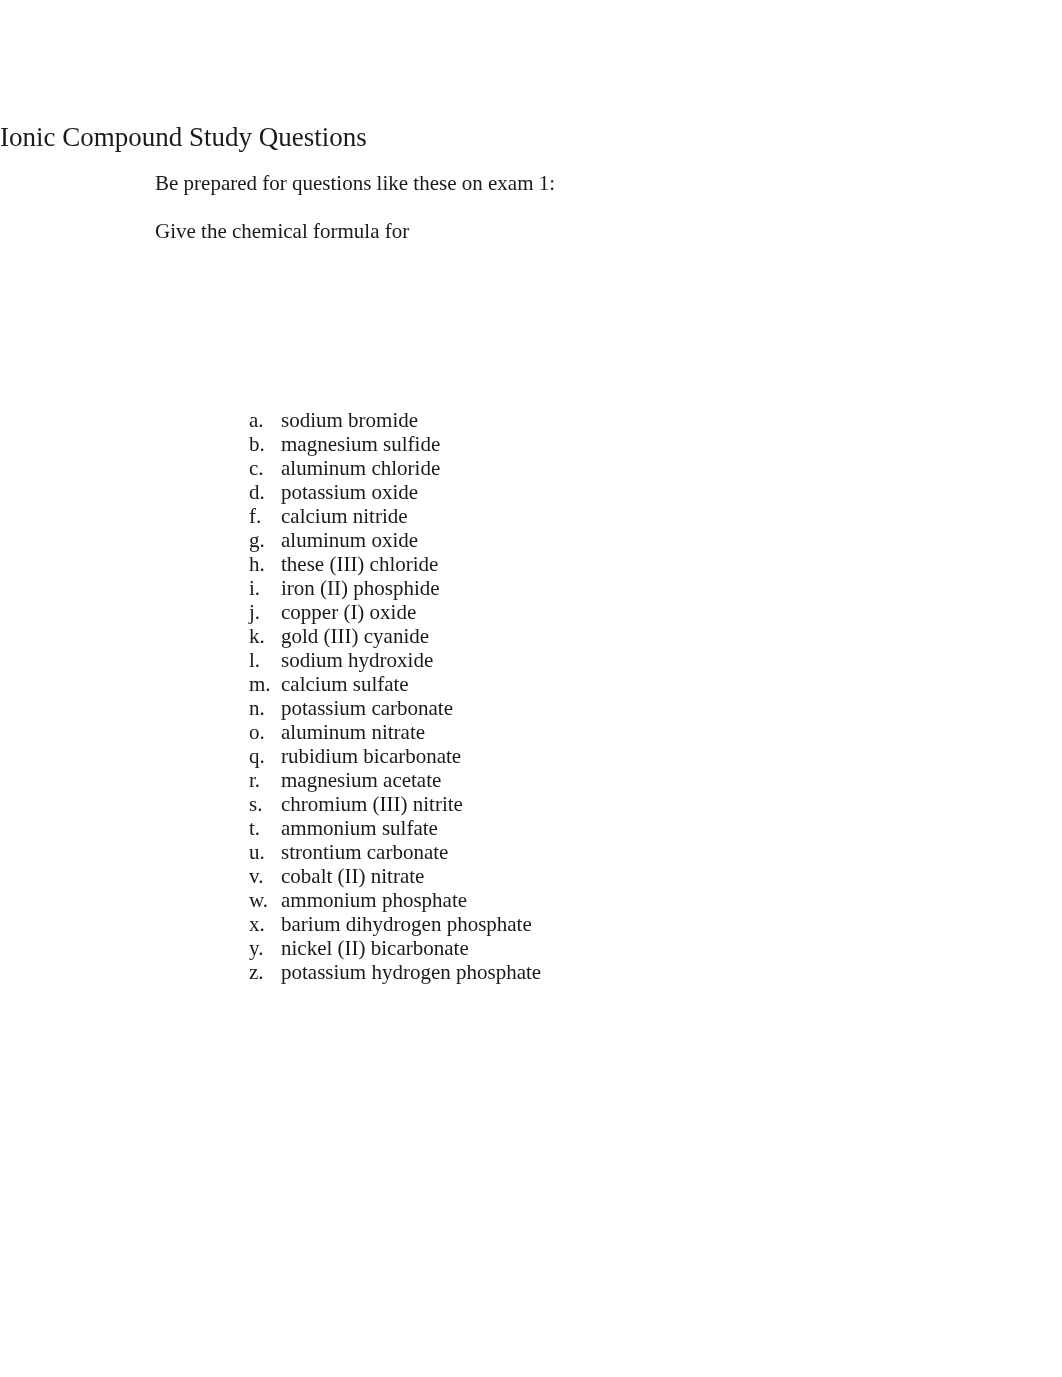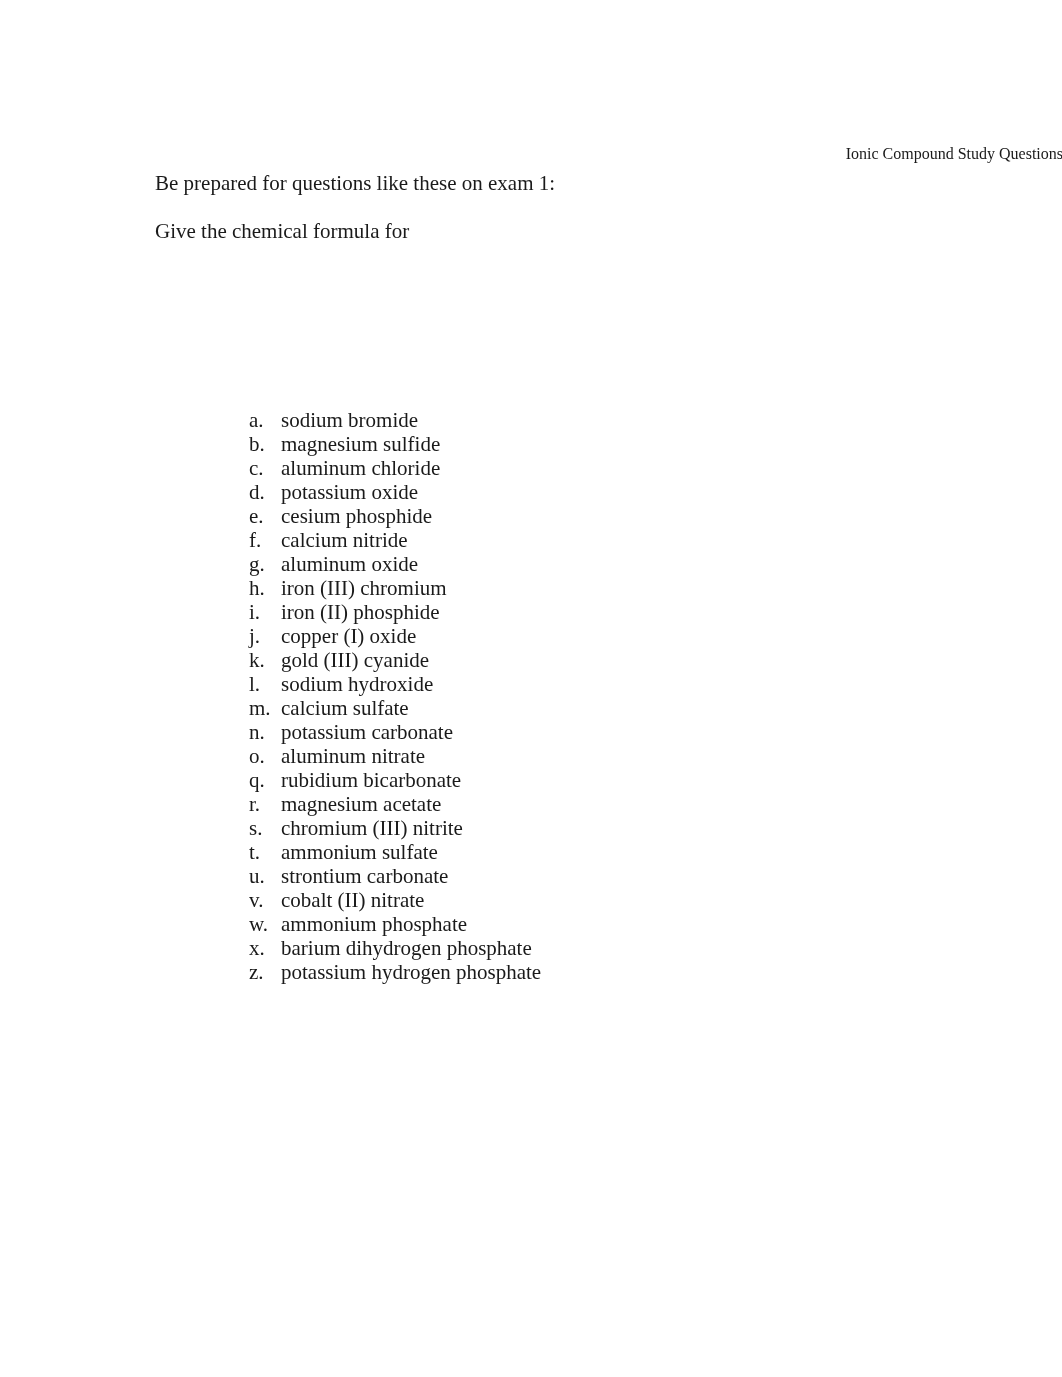--- a/index.html
+++ b/index.html
@@ -26,26 +26,26 @@
     background: #ffffff;
     overflow: hidden;
   }
 
   
   .doc-title {
     position: absolute;
     top: 124px;
     left: 0;
     width: 1046px;
-    text-align: right;
-    font-size: 16px;
+    text-align: left;
+    font-size: 27px;
     line-height: 26px;
     font-weight: normal;
     color: #1a1a1a;
-    margin: 17px;
+    margin: 0;
     white-space: nowrap;
   }
 
   
   .body-para {
     position: absolute;
     left: 155px;
     font-size: 21px;
     line-height: 26px;
     margin: 0;
@@ -94,35 +94,35 @@
 
   <p class="body-para para-1">Be prepared for questions like these on exam 1:</p>
 
   <p class="body-para para-2">Give the chemical formula for</p>
 
   <ol class="compound-list" id="compound-list">
       <li><span class="item-marker">a.</span><span class="item-text">sodium bromide</span></li>
       <li><span class="item-marker">b.</span><span class="item-text">magnesium sulfide</span></li>
       <li><span class="item-marker">c.</span><span class="item-text">aluminum chloride</span></li>
       <li><span class="item-marker">d.</span><span class="item-text">potassium oxide</span></li>
-      <li><span class="item-marker">e.</span><span class="item-text">cesium phosphide</span></li>
       <li><span class="item-marker">f.</span><span class="item-text">calcium nitride</span></li>
       <li><span class="item-marker">g.</span><span class="item-text">aluminum oxide</span></li>
-      <li><span class="item-marker">h.</span><span class="item-text">iron (III) chromium</span></li>
+      <li><span class="item-marker">h.</span><span class="item-text">these (III) chloride</span></li>
       <li><span class="item-marker">i.</span><span class="item-text">iron (II) phosphide</span></li>
       <li><span class="item-marker">j.</span><span class="item-text">copper (I) oxide</span></li>
       <li><span class="item-marker">k.</span><span class="item-text">gold (III) cyanide</span></li>
       <li><span class="item-marker">l.</span><span class="item-text">sodium hydroxide</span></li>
       <li><span class="item-marker">m.</span><span class="item-text">calcium sulfate</span></li>
       <li><span class="item-marker">n.</span><span class="item-text">potassium carbonate</span></li>
       <li><span class="item-marker">o.</span><span class="item-text">aluminum nitrate</span></li>
       <li><span class="item-marker">q.</span><span class="item-text">rubidium bicarbonate</span></li>
       <li><span class="item-marker">r.</span><span class="item-text">magnesium acetate</span></li>
       <li><span class="item-marker">s.</span><span class="item-text">chromium (III) nitrite</span></li>
       <li><span class="item-marker">t.</span><span class="item-text">ammonium sulfate</span></li>
       <li><span class="item-marker">u.</span><span class="item-text">strontium carbonate</span></li>
       <li><span class="item-marker">v.</span><span class="item-text">cobalt (II) nitrate</span></li>
       <li><span class="item-marker">w.</span><span class="item-text">ammonium phosphate</span></li>
       <li><span class="item-marker">x.</span><span class="item-text">barium dihydrogen phosphate</span></li>
+      <li><span class="item-marker">y.</span><span class="item-text">nickel (II) bicarbonate</span></li>
       <li><span class="item-marker">z.</span><span class="item-text">potassium hydrogen phosphate</span></li>
     </ol>
 
 </div>
 
 </body></html>

